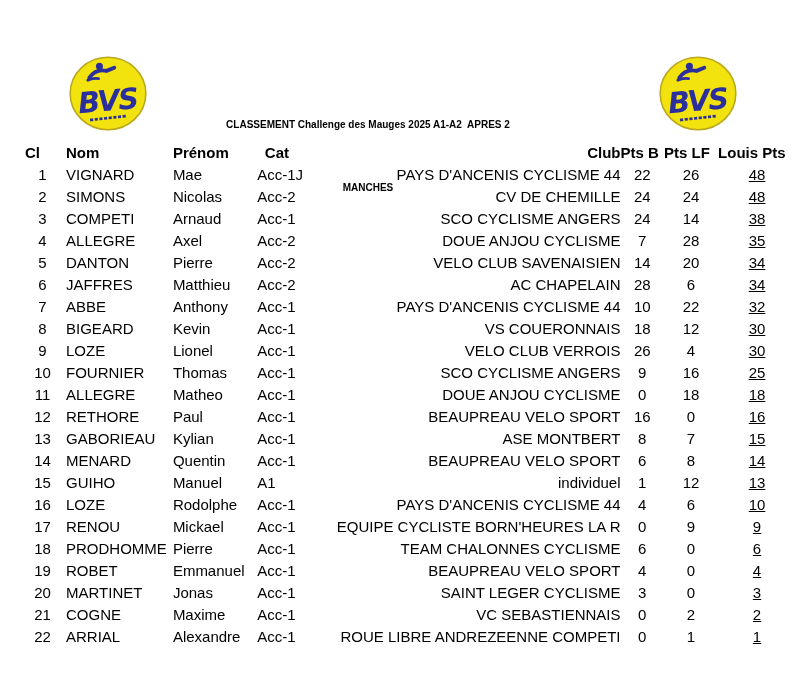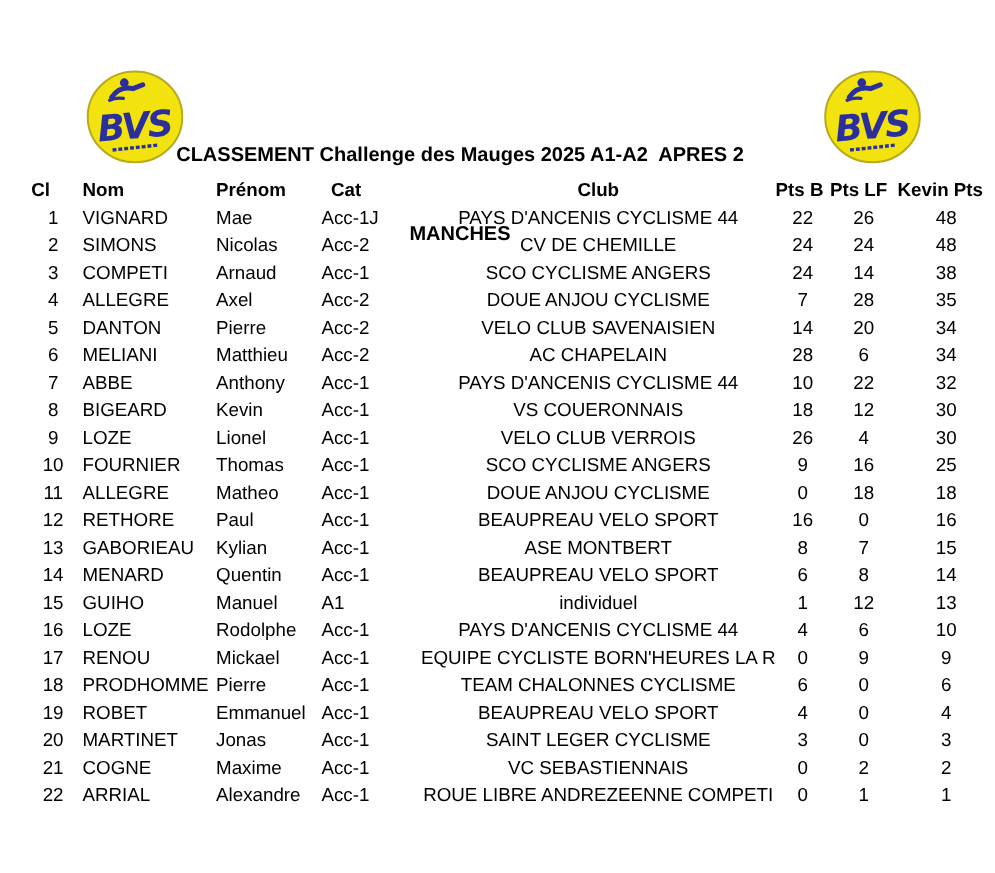--- a/index.html
+++ b/index.html
@@ -8,21 +8,21 @@
     font-family:"Liberation Sans", sans-serif; color:#000;
   }
   .page { position:relative; width:796px; height:698px; overflow:hidden; background:#ffffff; }
 
   .logo { position:absolute; width:78px; height:75px; }
   .logo.left  { left:69px;  top:56px; }
   .logo.right { left:659px; top:56px; }
 
   .title {
     position:absolute; left:120px; top:72px; width:496px;
-    text-align:center; font-weight:bold; font-size:16px; line-height:21px;
+    text-align:center; font-weight:bold; font-size:10px; line-height:21px;
     white-space:pre;
   }
 
   table.results {
     position:absolute; left:25px; top:142px;
     border-collapse:collapse; table-layout:fixed;
     font-size:15px; line-height:22px;
   }
   table.results th, table.results td {
     padding:0; height:22px; overflow:hidden; white-space:nowrap;
@@ -34,23 +34,23 @@
   col.c-cat   { width:56px; }
   col.c-club  { width:285px; }
   col.c-ptsb  { width:44px; }
   col.c-ptslf { width:55px; }
   col.c-total { width:79px; }
 
   th { font-weight:bold !important; }
   .al  { text-align:left;  padding-left:6px !important; }
   .ac  { text-align:left; }
   .ar  { text-align:center; padding-right:4px !important; }
-  td.cell-club, th.h-club { padding-left:30px !important; text-align:center; }
+  td.cell-club, th.h-club { padding-left:30px !important; text-align:right; }
   td.cell-cl    { font-weight:bold; text-align:center; }
-  td.cell-total { font-weight:bold; text-align:center; }
+  td.cell-total { font-weight:bold; text-align:center;text-decoration:underline; }
   td.cell-pts   { text-align:center; }
 </style>
 </head>
 <body>
 
 <div class="page">
 
   <div class="logo left">
     <svg viewBox="0 0 100 96" width="78" height="75">
       <ellipse cx="50" cy="48" rx="48.5" ry="46.5" fill="#f2e20e" stroke="#b9a71c" stroke-width="2"></ellipse>
@@ -95,21 +95,21 @@
     </colgroup>
     <thead>
       <tr>
         <th class="ac">Cl</th>
         <th class="al">Nom</th>
         <th class="al">Prénom</th>
         <th class="ar">Cat</th>
         <th class="h-club">Club</th>
         <th class="ac">Pts B</th>
         <th class="ac">Pts LF</th>
-        <th class="ac">Kevin Pts</th>
+        <th class="ac">Louis Pts</th>
       </tr>
     </thead>
     <tbody id="rows-body">
     <tr>
       <td class="cell-cl">1</td>
       <td class="al">VIGNARD</td>
       <td class="al">Mae</td>
       <td class="al">Acc-1J</td>
       <td class="cell-club">PAYS D'ANCENIS CYCLISME 44</td>
       <td class="cell-pts">22</td>
@@ -156,21 +156,21 @@
       <td class="al">Pierre</td>
       <td class="al">Acc-2</td>
       <td class="cell-club">VELO CLUB SAVENAISIEN</td>
       <td class="cell-pts">14</td>
       <td class="cell-pts">20</td>
       <td class="cell-total">34</td>
     </tr>
 
     <tr>
       <td class="cell-cl">6</td>
-      <td class="al">MELIANI</td>
+      <td class="al">JAFFRES</td>
       <td class="al">Matthieu</td>
       <td class="al">Acc-2</td>
       <td class="cell-club">AC CHAPELAIN</td>
       <td class="cell-pts">28</td>
       <td class="cell-pts">6</td>
       <td class="cell-total">34</td>
     </tr>
 
     <tr>
       <td class="cell-cl">7</td>

